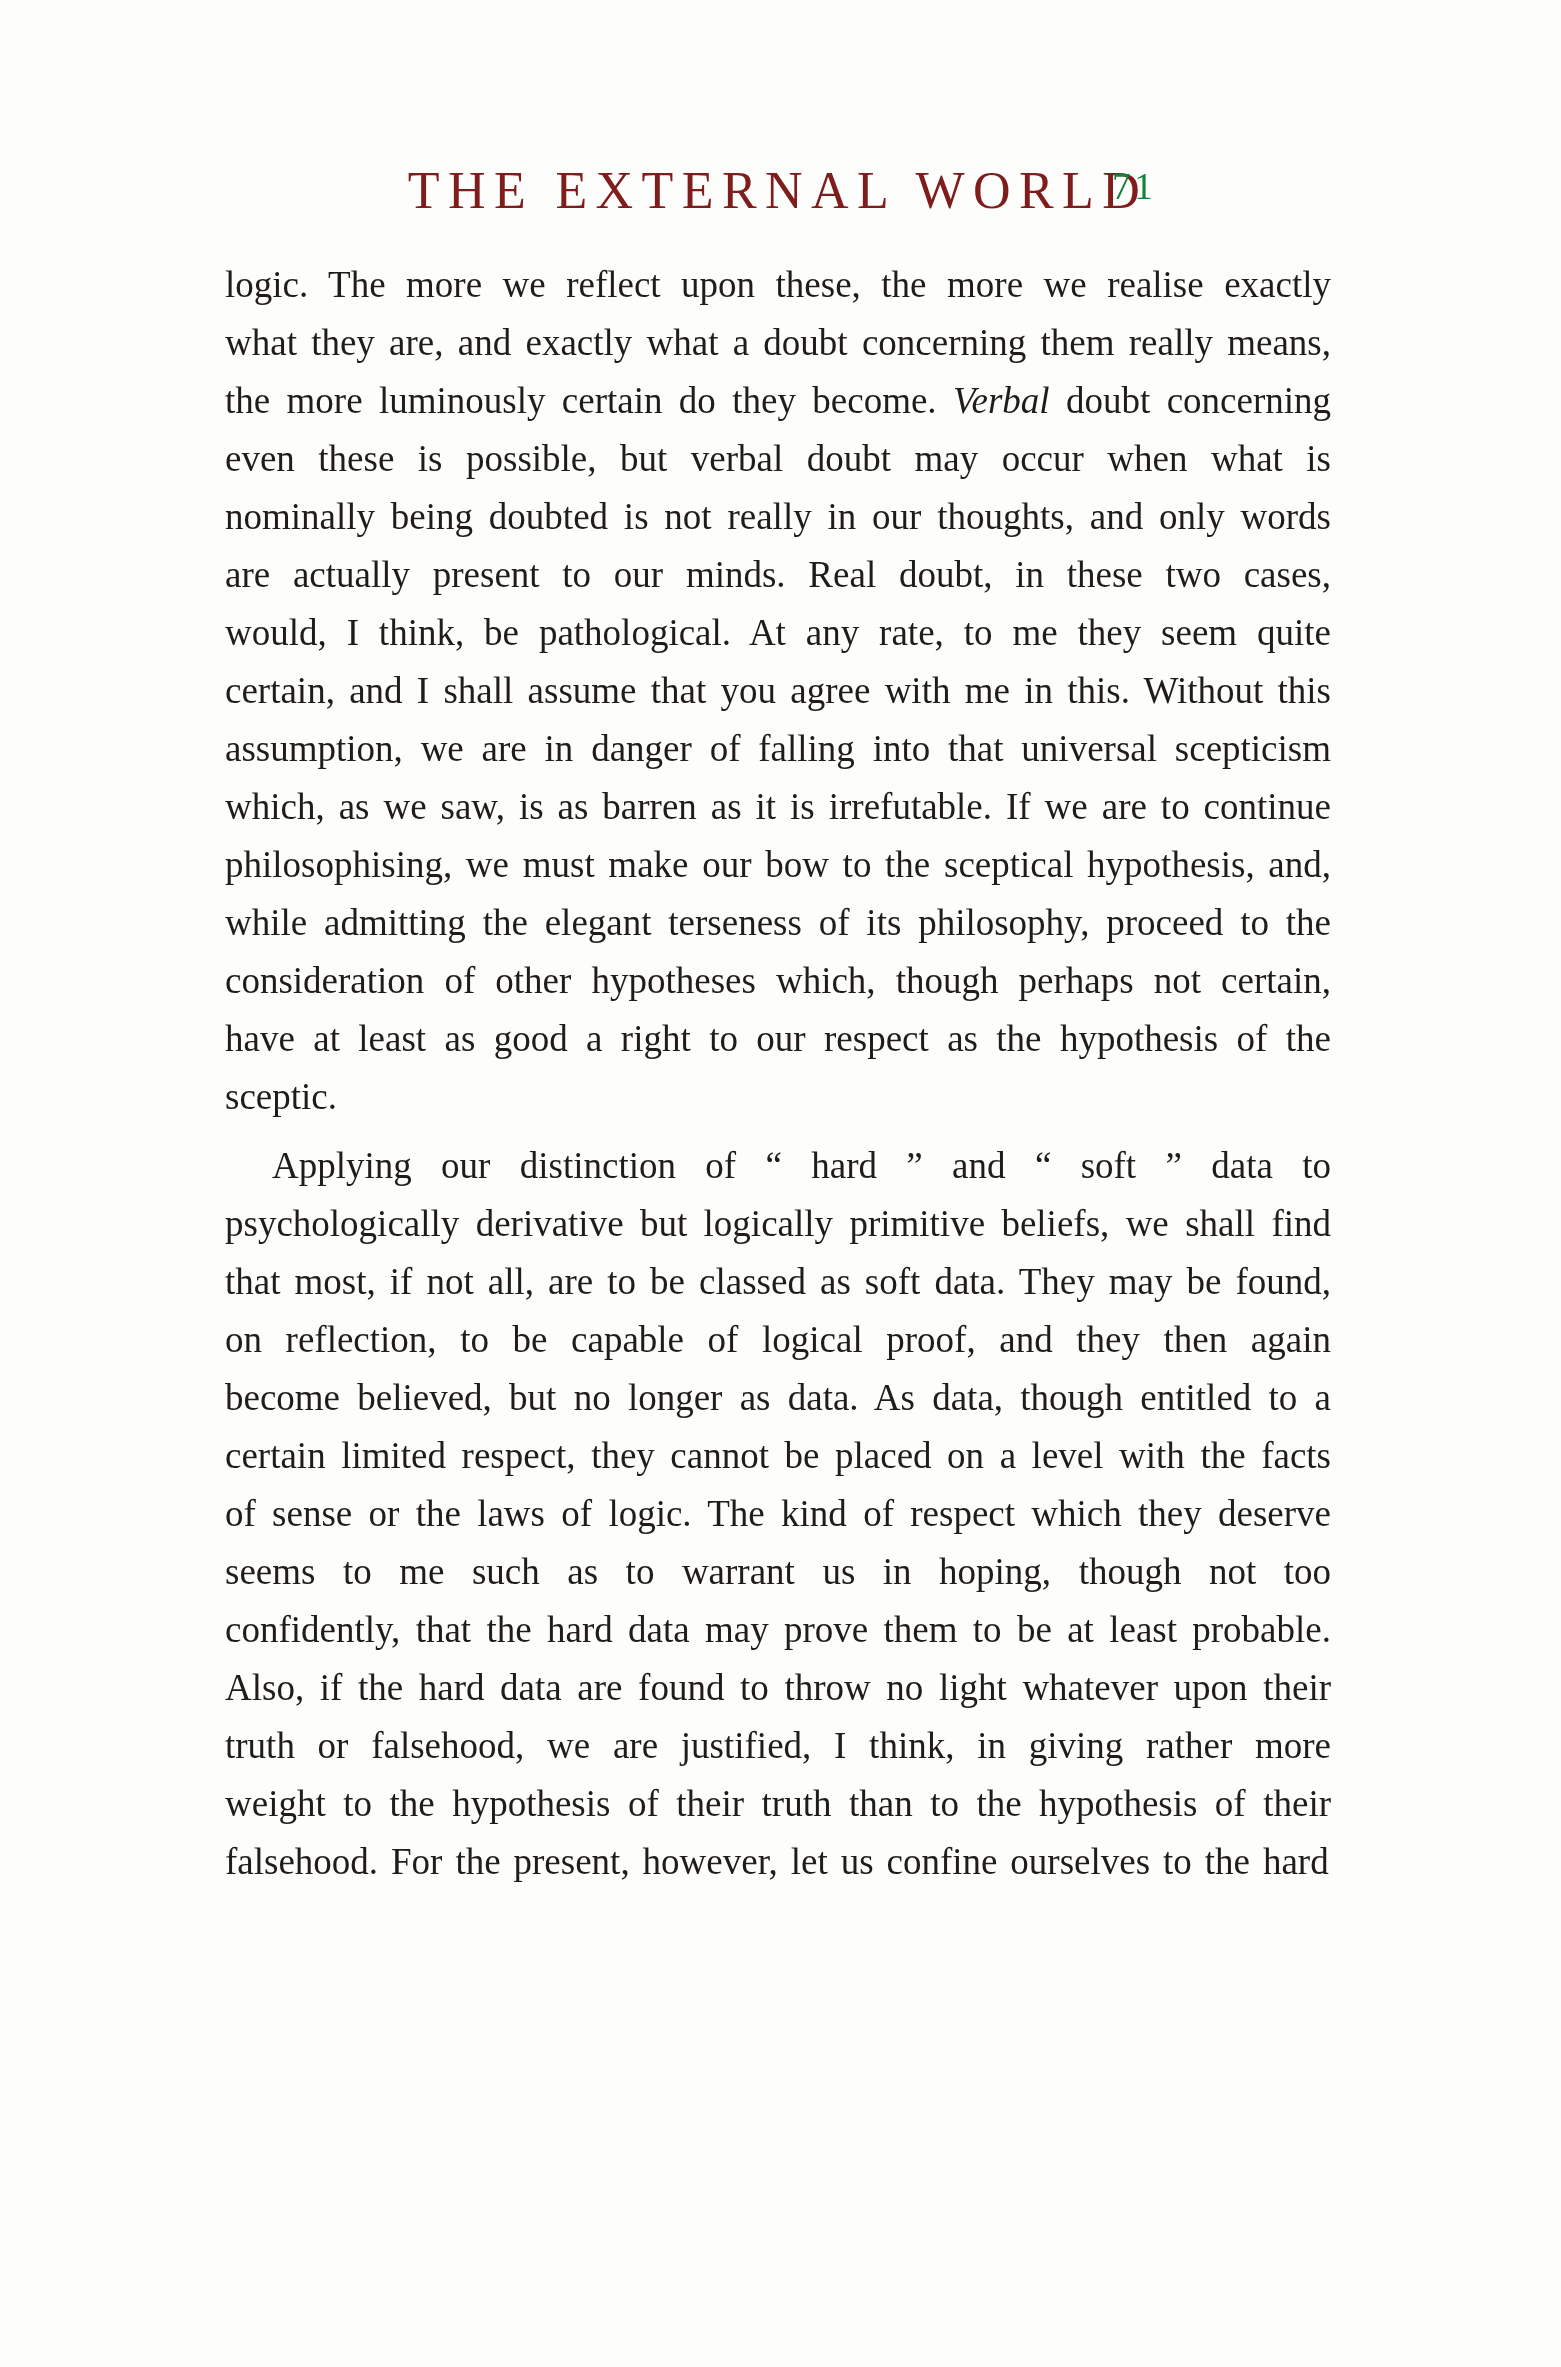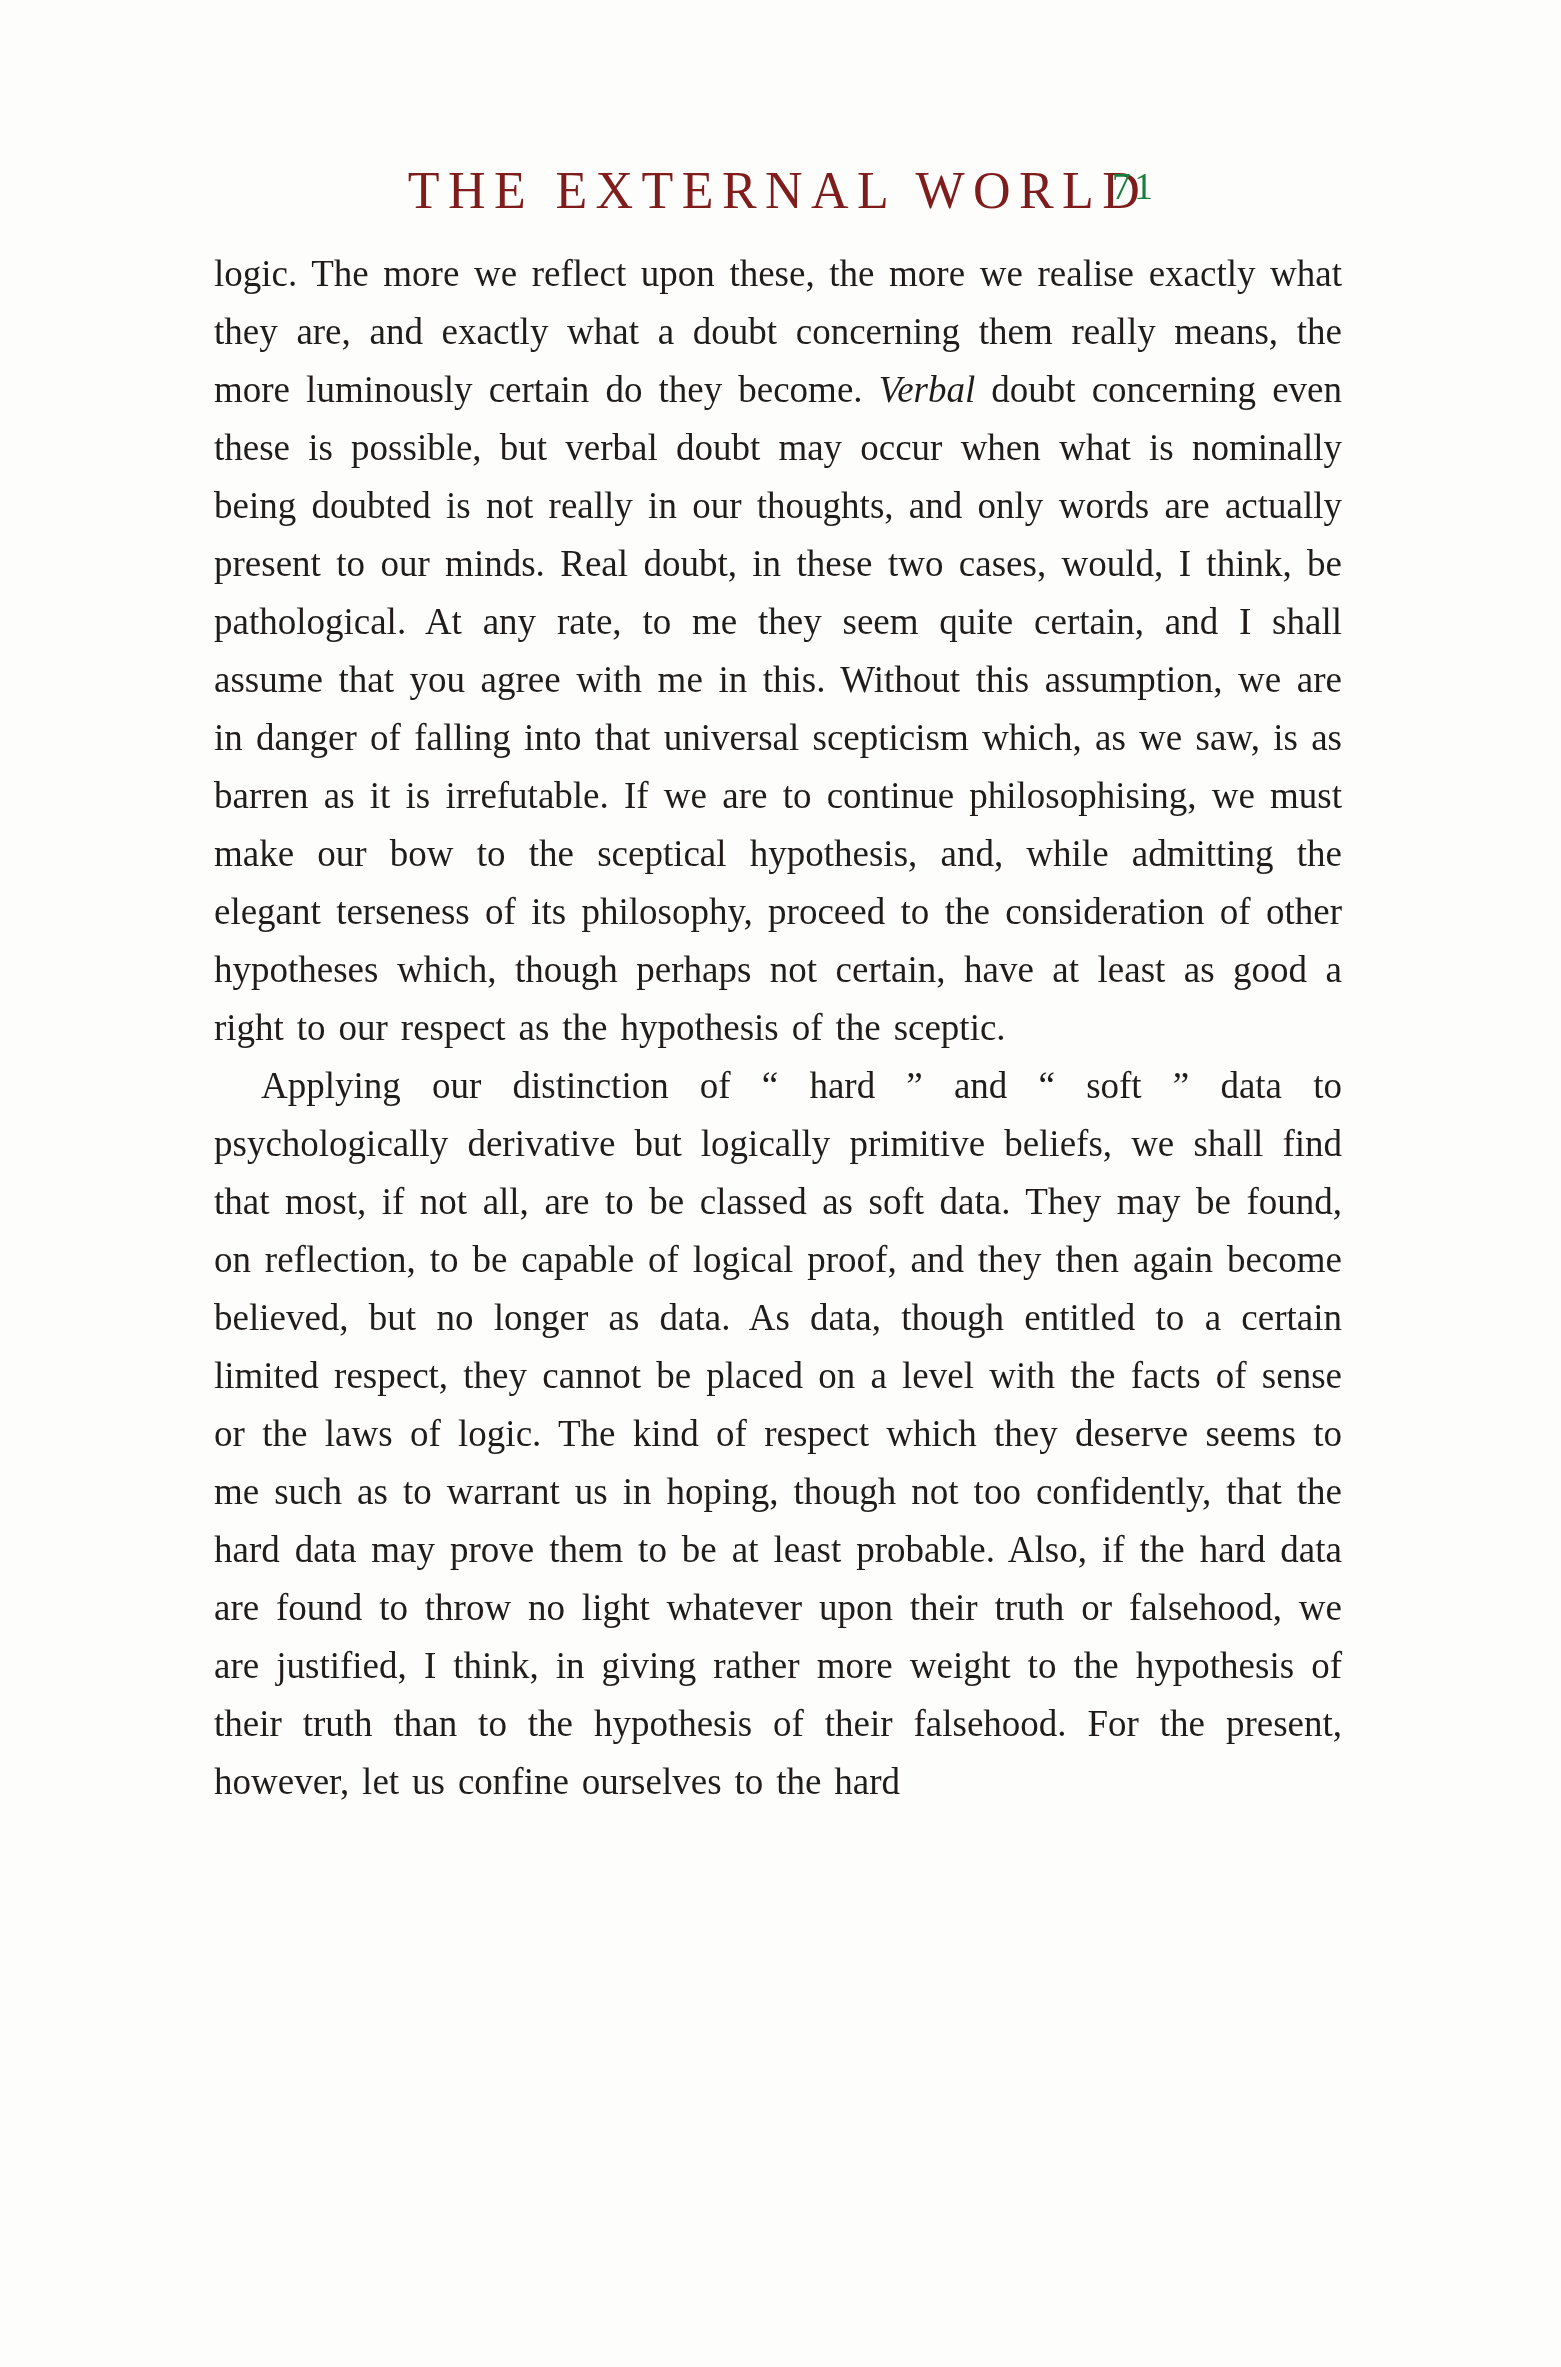--- a/index.html
+++ b/index.html
@@ -42,21 +42,21 @@
     letter-spacing: 3.7px;
     color: #15803d;
   }
   .text-block {
     position: absolute;
     top: 245px;
     left: 214px;
     width: 1128px;
   }
   .para {
-    margin: 0;
+    margin: 11px;
     font-size: 37px;
     line-height: 58px;
     text-align: justify;
     word-spacing: 0.10em;
     hyphens: none;
     color: #1f1c19;
   }
   .para.indent {
     text-indent: 47px;
   }

